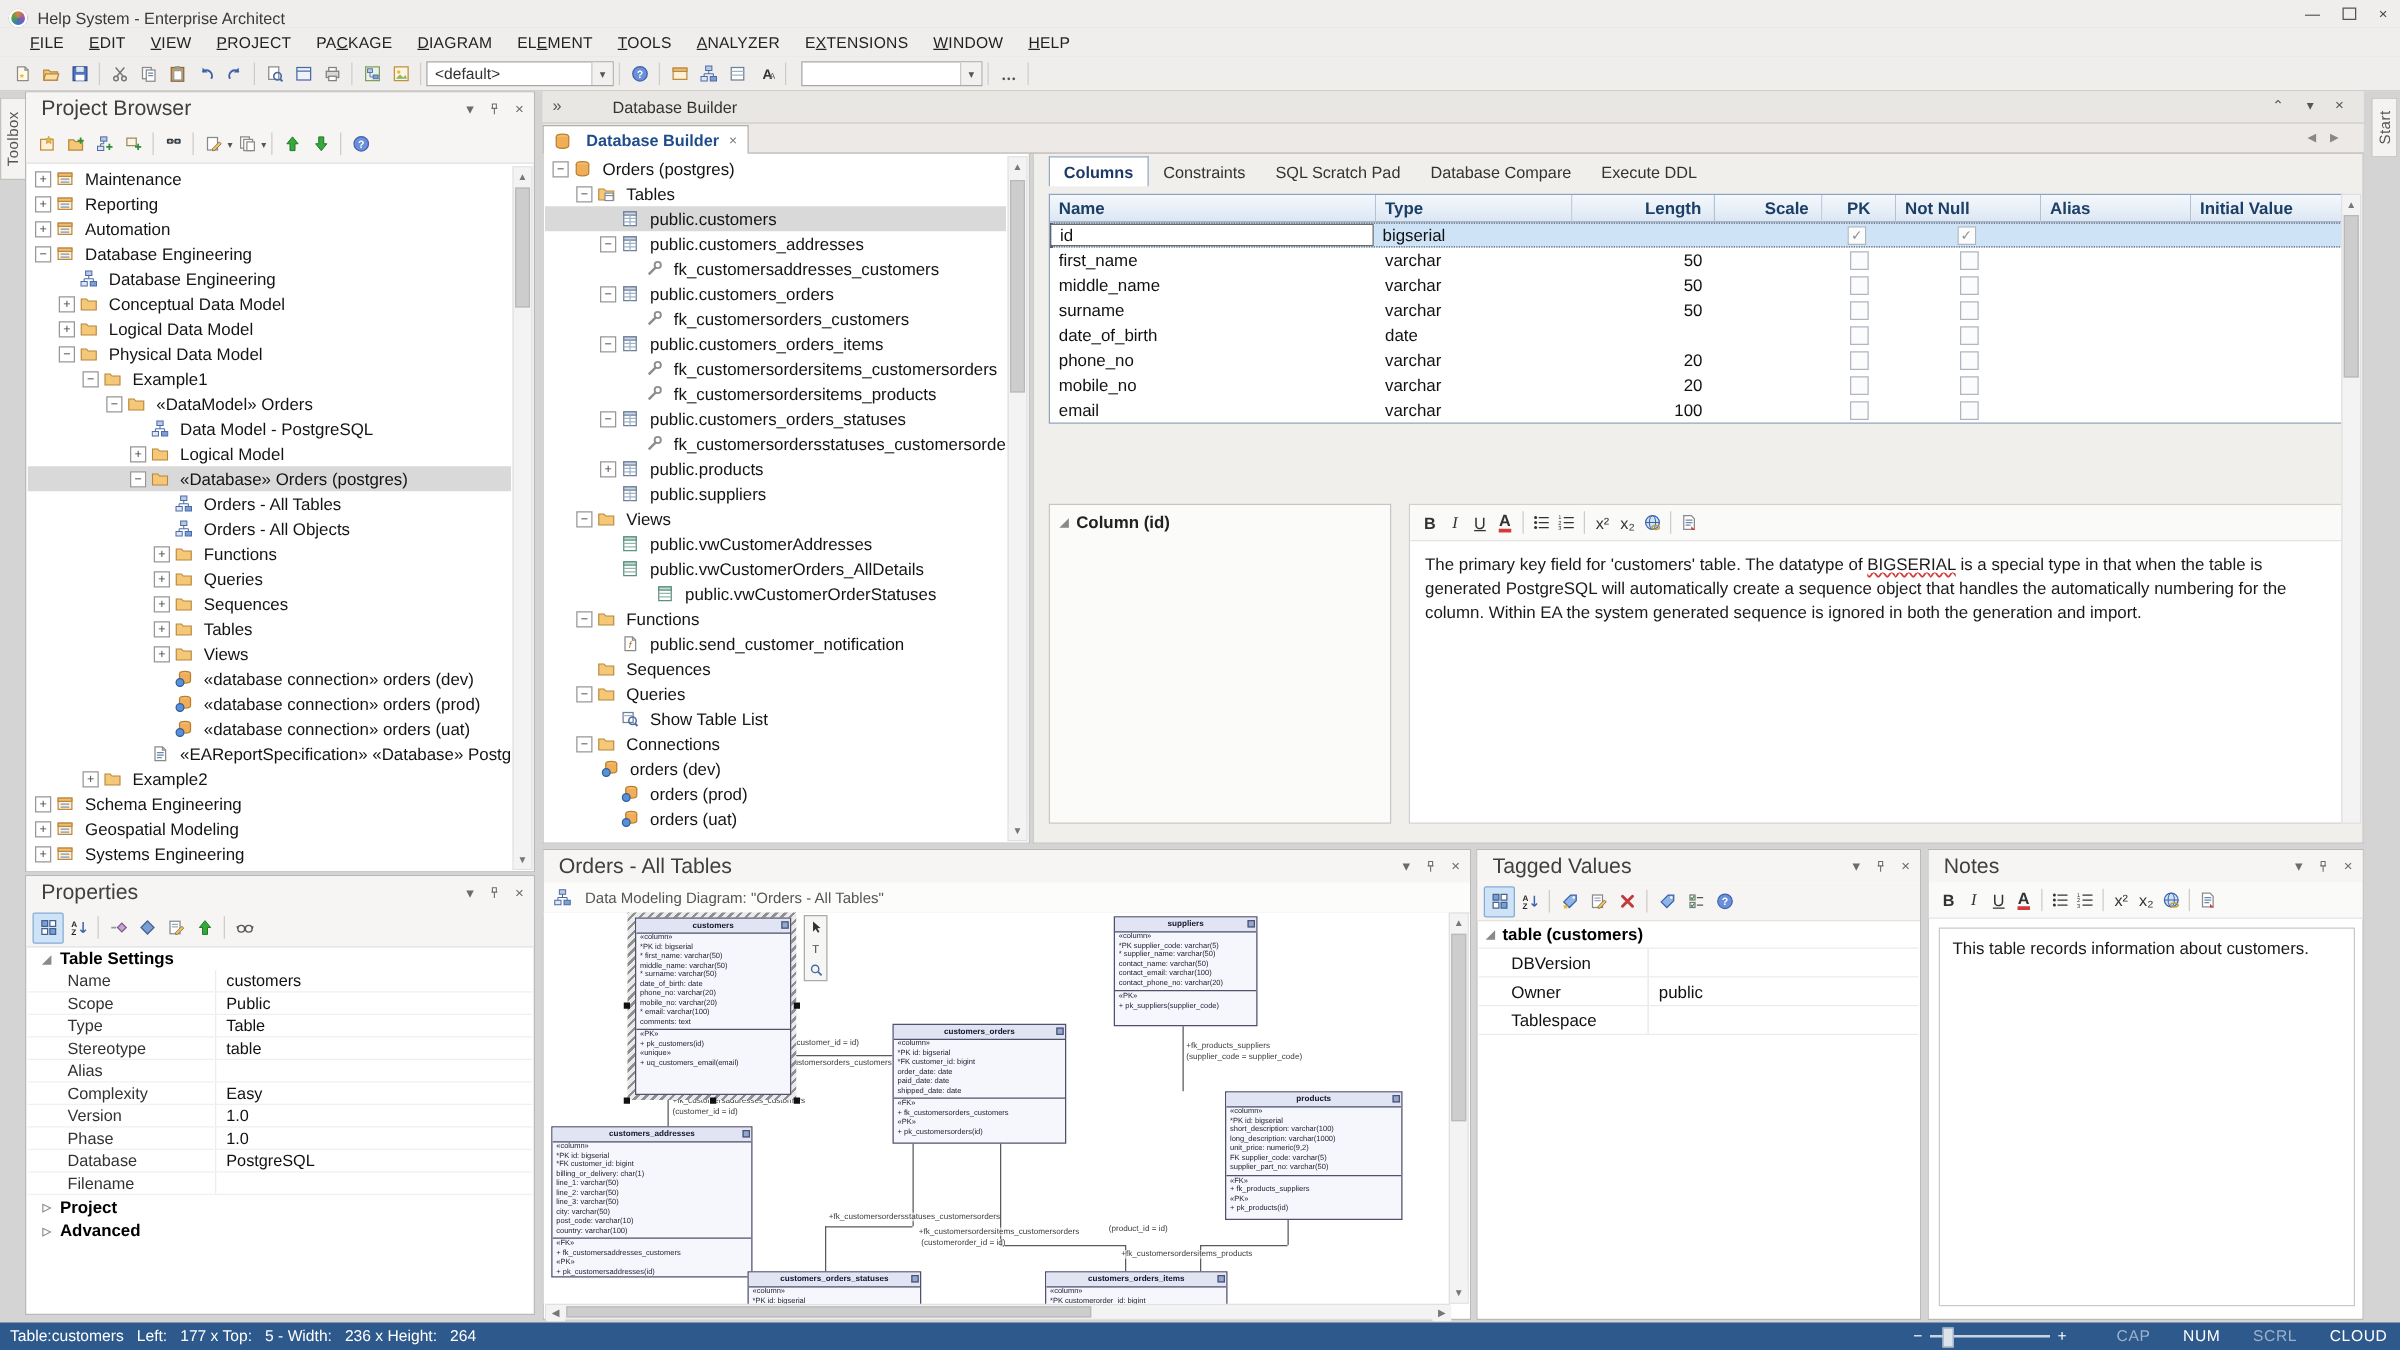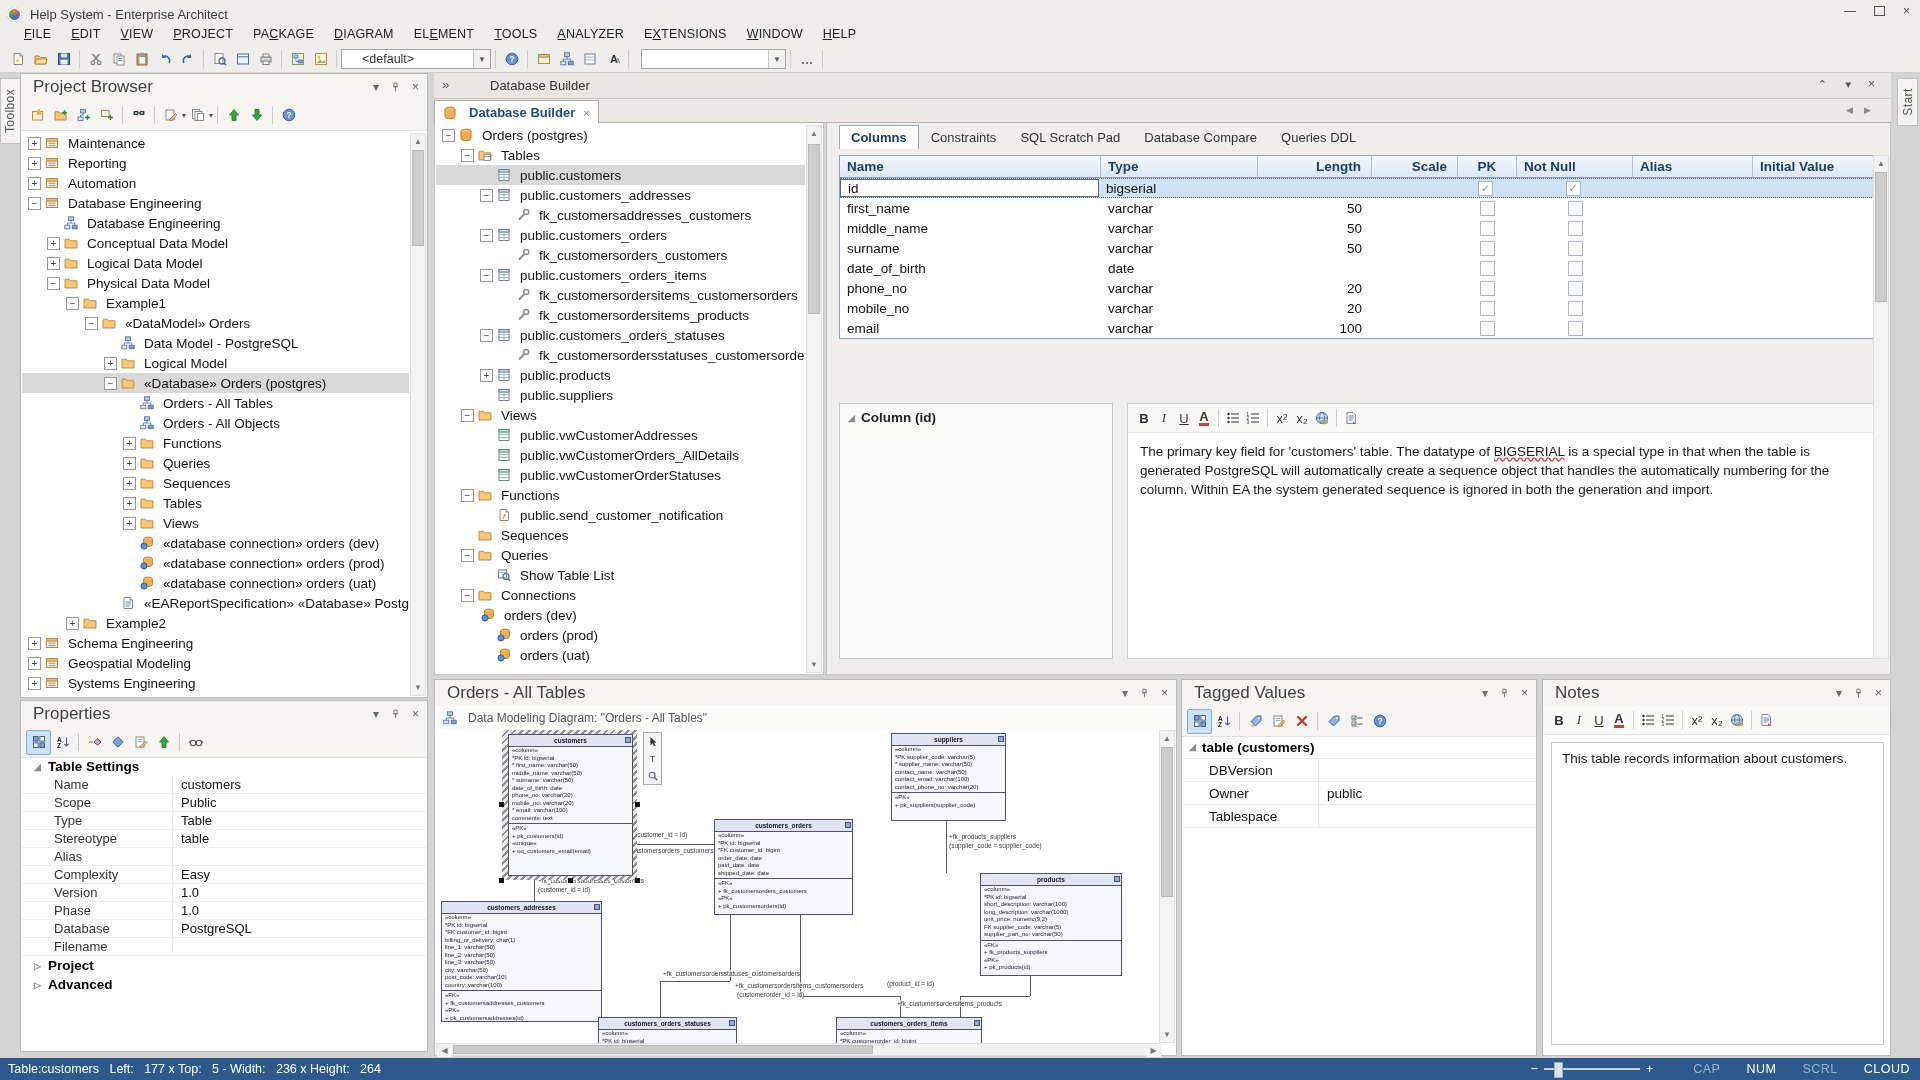--- a/index.html
+++ b/index.html
@@ -11,21 +11,21 @@
   #app-logo{width:15px;height:15px;border-radius:50%;margin:0 8px 0 7px;background:conic-gradient(#d9833c,#8f5aa8,#3f72c0,#4ba04f,#d9833c);box-shadow:inset 0 0 0 2px #fff}
   #title-text{font-size:13px;color:#3a3a3a}
   #win-btns{position:absolute;right:10px;top:0;height:22px;display:flex;gap:18px;align-items:center;color:#444;font-size:12px}
   #menubar{left:0;top:22px;width:1920px;height:23px;background:#f0eeec;display:flex;align-items:center;padding-left:14px;box-sizing:border-box}
   .menu-item{font-size:12.5px;color:#222;padding:0 10px;letter-spacing:.2px}
   .menu-item u{text-decoration:underline}
   #maintoolbar{left:0;top:45px;width:1920px;height:28px;background:#f0eeec;border-bottom:1px solid #d3d0cb;display:flex;align-items:center;padding-left:6px;box-sizing:border-box}
   .tbtn{width:23px;height:23px;display:inline-flex;align-items:center;justify-content:center;border-radius:2px}
   .sep{width:1px;height:18px;background:#cfccc7;margin:0 4px;flex:none}
   .combo{height:20px;background:#fff;border:1px solid #a6a6a6;display:inline-flex;align-items:center;font-size:12.5px;color:#333;position:relative;box-sizing:border-box}
-  .combo .cval{padding:0 20px;flex:1;white-space:nowrap;overflow:hidden}
+  .combo .cval{padding:0 6px;flex:1;white-space:nowrap;overflow:hidden}
   .combo .cdrop{width:16px;height:100%;border-left:1px solid #c9c9c9;display:flex;align-items:center;justify-content:center;font-size:9px;color:#555;background:#f2f1ef}
   
   .vtab{position:absolute;background:#f4f3f1;border:1px solid #c3c0bc;color:#555;font-size:12px;display:flex;align-items:center;justify-content:center}
   .vtext{transform:rotate(-90deg);white-space:nowrap;letter-spacing:.4px}
   
   .panel{position:absolute;background:#fff;border:1px solid #b9b9b9;box-sizing:border-box}
   .ptitle{height:26px;display:flex;align-items:center;padding-left:12px;font-size:17px;color:#3f3f3f;background:#f6f5f3;position:relative;flex:none}
   .pctrl{position:absolute;right:8px;top:0;height:26px;display:flex;align-items:center;gap:11px;color:#6b6b6b;font-size:12px}
   .ibar{display:flex;align-items:center;padding:0 5px;height:30px;background:#f6f5f3;border-bottom:1px solid #e4e2df}
   .ibar .tbtn.on{background:#cfe3f7;border:1px solid #84abd6}
@@ -1021,21 +1021,21 @@
           <span class="tico">
             <svg width="14" height="14" viewBox="0 0 14 14">
               <rect x="2" y="1.5" width="10" height="11" fill="#fff" stroke="#5f8f7f"></rect>
               <rect x="2" y="1.5" width="10" height="2.6" fill="#bcdccf" stroke="#5f8f7f"></rect>
               <line x1="2" y1="6.6" x2="12" y2="6.6" stroke="#8fb8a8"></line>
               <line x1="2" y1="9.4" x2="12" y2="9.4" stroke="#8fb8a8"></line>
             </svg>
           </span>
           <span class="tlbl">public.vwCustomerOrders_AllDetails</span>
         </div>
-        <div class="trow" style="padding-left: 44px;">
+        <div class="trow" style="padding-left: 44px; margin-left: 28px;">
           <span class="texp-slot"></span>
           <span class="tico">
             <svg width="14" height="14" viewBox="0 0 14 14">
               <rect x="2" y="1.5" width="10" height="11" fill="#fff" stroke="#5f8f7f"></rect>
               <rect x="2" y="1.5" width="10" height="2.6" fill="#bcdccf" stroke="#5f8f7f"></rect>
               <line x1="2" y1="6.6" x2="12" y2="6.6" stroke="#8fb8a8"></line>
               <line x1="2" y1="9.4" x2="12" y2="9.4" stroke="#8fb8a8"></line>
             </svg>
           </span>
           <span class="tlbl">public.vwCustomerOrderStatuses</span>
@@ -1139,21 +1139,21 @@
       <div class="sb-btn" style="bottom:0">▼</div>
     </div>
   </div>
 
   <div id="columns-pane" class="abs">
     <div id="col-tabs">
         <div class="ctab active">Columns</div>
         <div class="ctab">Constraints</div>
         <div class="ctab">SQL Scratch Pad</div>
         <div class="ctab">Database Compare</div>
-        <div class="ctab">Queries DDL</div>
+        <div class="ctab">Execute DDL</div>
       </div>
     <div id="colgrid">
         <div class="ghead">
           <div class="gc l" style="width: 261px;">Name</div>
           <div class="gc l" style="width: 157px;">Type</div>
           <div class="gc r" style="width: 114px; text-align: right;">Length</div>
           <div class="gc r" style="width: 86px;">Scale</div>
           <div class="gc c" style="width: 59px;">PK</div>
           <div class="gc l" style="width: 116px;">Not Null</div>
           <div class="gc l" style="width: 120px;">Alias</div>

